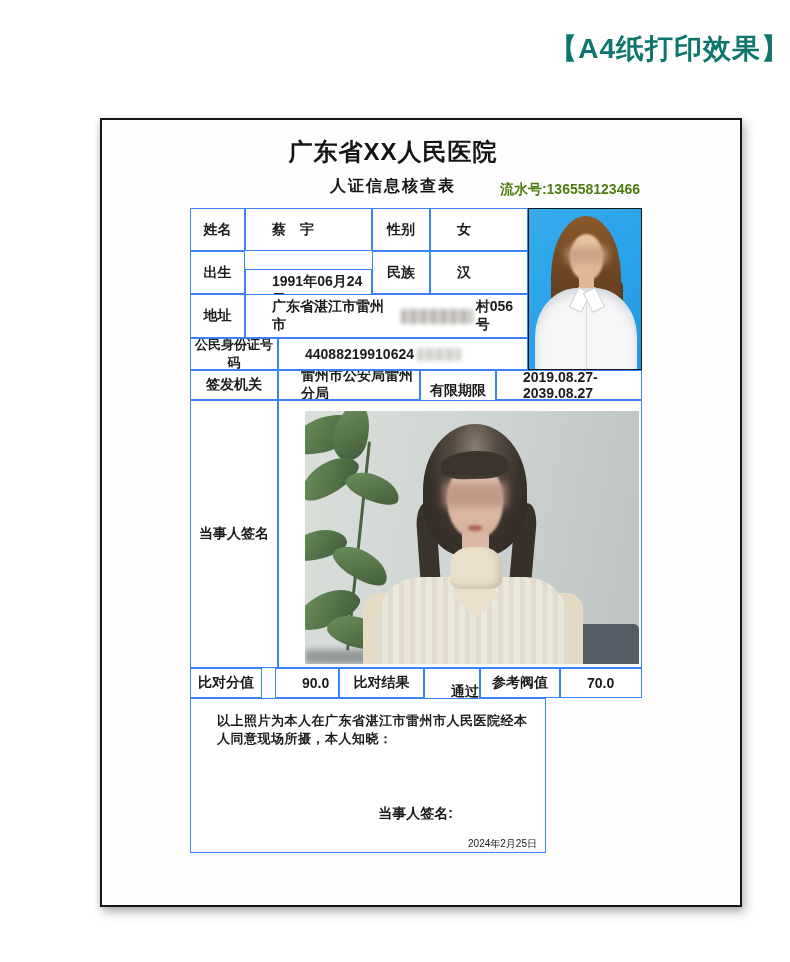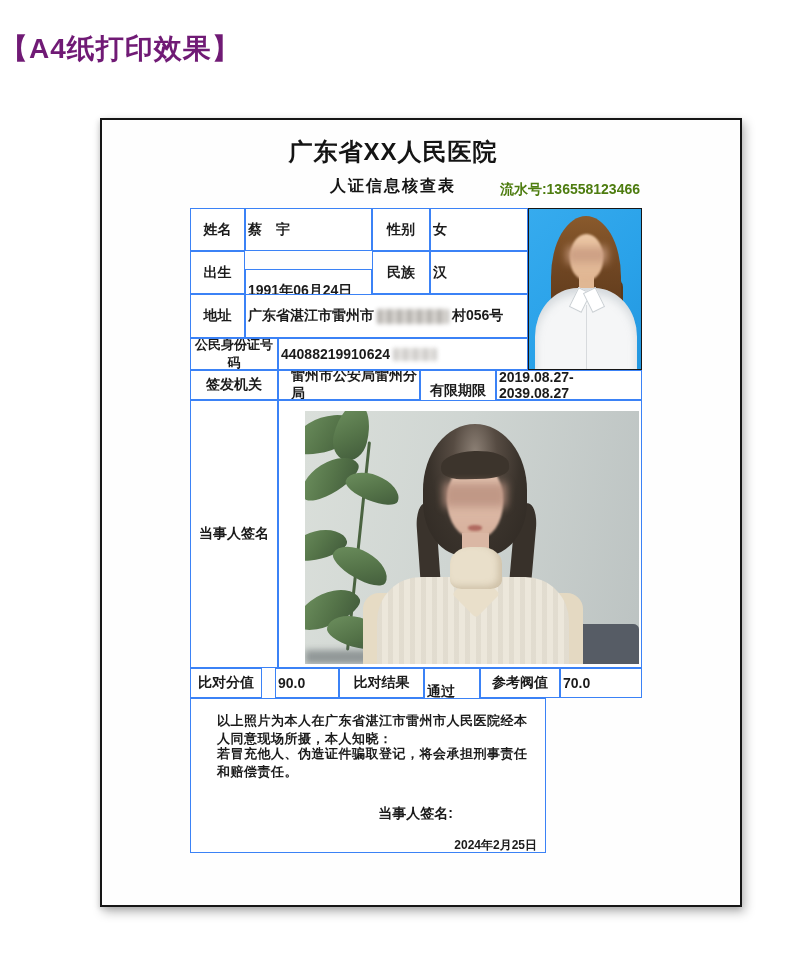--- a/index.html
+++ b/index.html
@@ -2,22 +2,22 @@
 <html><head>
 <meta charset="utf-8">
 <style>
   html,body{margin:0;padding:0;}
   body{
     width:790px;height:962px;position:relative;background:#ffffff;
     font-family:"Liberation Sans","DejaVu Sans",sans-serif;color:#1b1b1b;
     overflow:hidden;
   }
   .heading{
-    position:absolute;top:30px;left:0;width:790px;text-align:left;
-    font-size:28px;font-weight:800;color:#701a75;letter-spacing:1px;
+    position:absolute;top:30px;left:0;width:790px;text-align:right;
+    font-size:28px;font-weight:800;color:#0f766e;letter-spacing:1px;
   }
   .paper{
     position:absolute;left:68px;top:118px;width:638px;height:785px;
     background:#fefefe;border:2px solid #161616;
     box-shadow:3px 5px 10px rgba(0,0,0,.28), -1px 2px 5px rgba(0,0,0,.12);
     margin-left:32px;
   }
   .hospital{
     position:absolute;top:16px;left:0;width:582px;text-align:center;
     font-size:24px;font-weight:700;color:#141414;letter-spacing:1px;
@@ -28,31 +28,31 @@
   }
   .serial{
     position:absolute;top:61px;right:100px;font-size:14px;font-weight:700;color:#4d7c0f;
   }
   .tbl{position:absolute;left:88px;top:88px;width:452px;height:645px;}
   .cell{
     position:absolute;box-sizing:border-box;border:1px solid #3b82f6;
     display:flex;align-items:center;background:#fff;overflow:hidden;
   }
   .lbl{justify-content:center;font-weight:700;font-size:14px;text-align:center;}
-  .val{padding-left:2px;font-weight:700;font-size:14px;}
+  .val{padding-left:26px;font-weight:700;font-size:14px;}
   .small{font-size:13px;}
   .blurchip{
     display:inline-block;vertical-align:-2px;margin:0 3px;border-radius:2px;
     background:repeating-linear-gradient(90deg,#b5b2ae 0 5px,#d8d5d1 5px 10px);
     filter:blur(2px);
   }
   
   .stmt-line{position:absolute;left:26px;right:12px;font-size:13px;font-weight:700;letter-spacing:.5px;}
   .sig{position:absolute;right:92px;top:106px;font-size:14px;font-weight:700;}
-  .date{position:absolute;right:8px;top:138px;font-size:12px;font-weight:700;}
+  .date{position:absolute;right:8px;top:138px;font-size:10px;font-weight:400;}
   
   .idphoto{
     position:absolute;left:338px;top:0;width:114px;height:162px;
     box-sizing:border-box;border:1px solid #161616;overflow:hidden;
     background:linear-gradient(135deg,#36abee 0%,#2aa2e9 55%,#2397e0 100%);
   }
   .id-hair{position:absolute;left:22px;top:7px;width:70px;height:122px;
     background:linear-gradient(#8a5a2c 0%,#6e4522 45%,#573417 100%);
     border-radius:50% 50% 34% 34%;}
   .id-hairL{position:absolute;left:24px;top:70px;width:15px;height:92px;background:#613e1d;border-radius:8px 0 0 0;}
@@ -143,21 +143,21 @@
       <div class="id-neck"></div>
       <div class="id-shirt"></div>
       <div class="id-collarL"></div>
       <div class="id-collarR"></div>
       <div class="id-placket"></div>
       <div class="id-face"></div>
       <div class="id-blur"></div>
     </div>
 
     <div class="cell lbl" style="left:0;top:162px;width:88px;height:30px">签发机关</div>
-    <div class="cell val" style="left:88px;top:162px;width:142px;height:30px;padding-left:12px">雷州市公安局雷州分局</div>
+    <div class="cell val" style="left:88px;top:162px;width:142px;height:30px;padding-left:22px">雷州市公安局雷州分局</div>
     <div class="cell lbl" style="left:230px;top:162px;width:76px;height:42px">有限期限</div>
     <div class="cell val" style="left:306px;top:162px;width:146px;height:30px">2019.08.27-2039.08.27</div>
 
     <div class="cell lbl" style="left:0;top:192px;width:88px;height:268px">当事人签名</div>
     <div class="cell" style="left:88px;top:192px;width:364px;height:268px">
       <div class="sitephoto">
 
         <div class="stem" style="left:52px;top:30px;height:210px;transform:rotate(6deg)"></div>
         <div class="leaf" style="left:-14px;top:6px;width:70px;height:34px;transform:rotate(-18deg)"></div>
         <div class="leaf" style="left:30px;top:-8px;width:34px;height:58px;transform:rotate(14deg)"></div>
@@ -189,19 +189,18 @@
 
     <div class="cell lbl" style="left:0;top:460px;width:72px;height:30px">比对分值</div>
     <div class="cell val" style="left:85px;top:460px;width:64px;height:30px">90.0</div>
     <div class="cell lbl" style="left:149px;top:460px;width:85px;height:30px">比对结果</div>
     <div class="cell val" style="left:234px;top:460px;width:56px;height:47px">通过</div>
     <div class="cell lbl" style="left:290px;top:460px;width:80px;height:30px">参考阀值</div>
     <div class="cell val" style="left:370px;top:460px;width:82px;height:30px">70.0</div>
 
     <div class="cell" style="left:0;top:490px;width:356px;height:155px">
       <div class="stmt-line" style="top:13px">以上照片为本人在广东省湛江市雷州市人民医院经本人同意现场所摄，本人知晓：</div>
-      <div class="stmt-line" style="top:46px">若冒充他人、伪造证件骗取登记，将会承担刑事责任和赔偿责任。</div>
       <div class="sig">当事人签名:</div>
       <div class="date">2024年2月25日</div>
     </div>
 
   </div>
 </div>
 
 </body></html>

